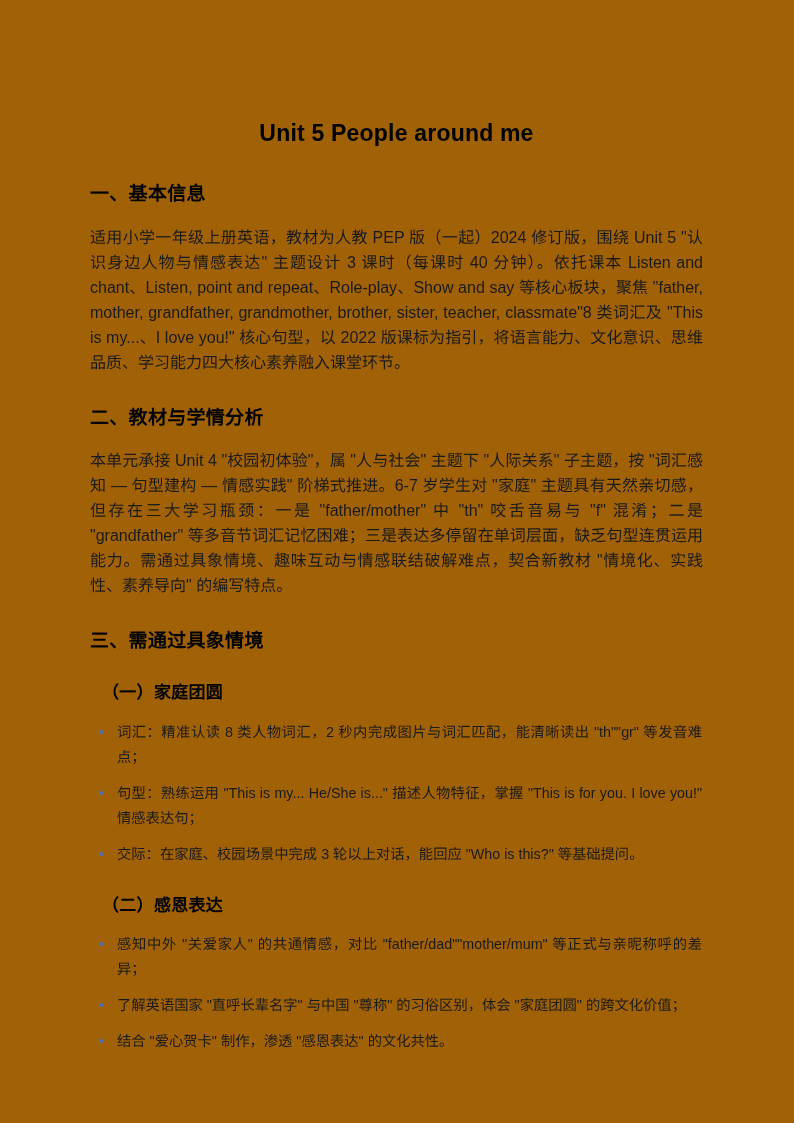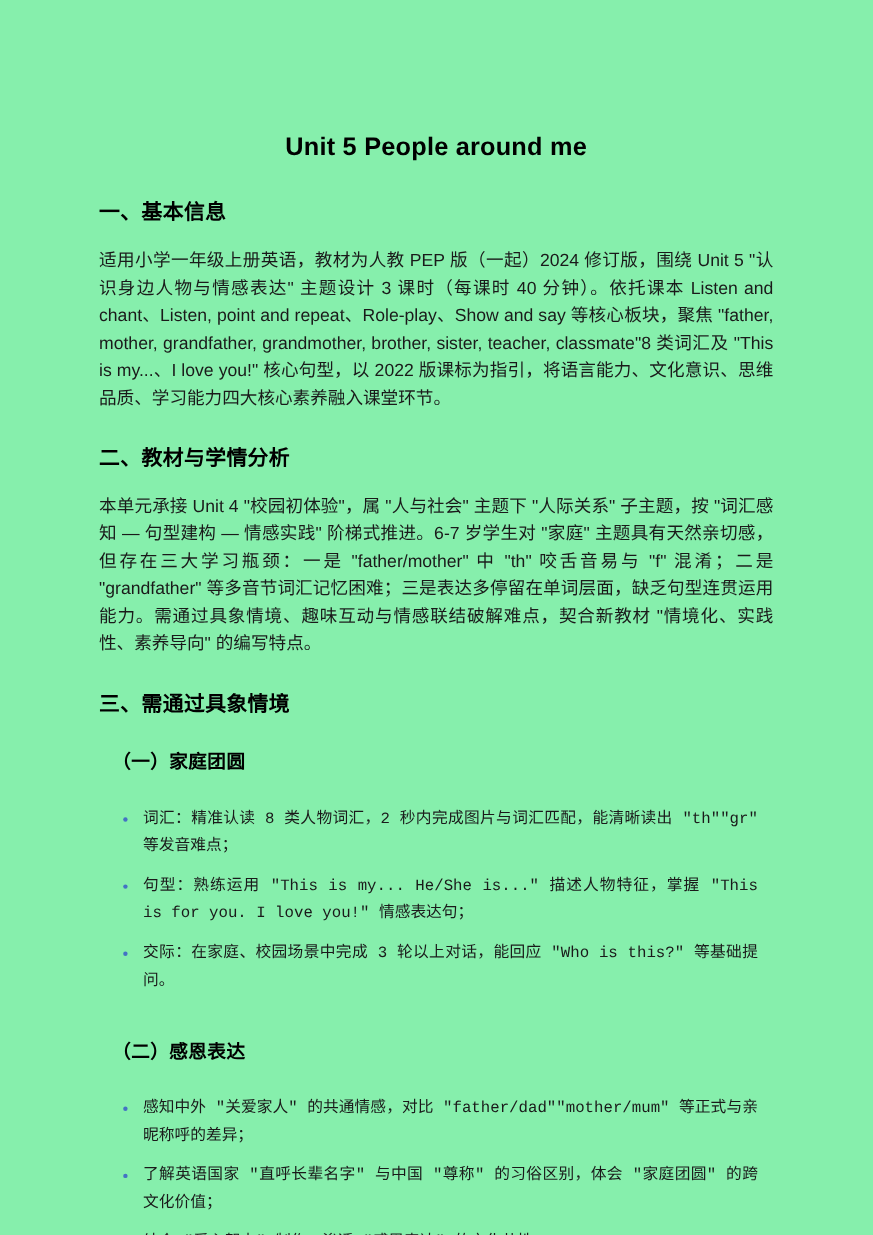--- a/index.html
+++ b/index.html
@@ -10,21 +10,21 @@
   }
   body {
     font-family: "Liberation Sans", "DejaVu Sans", sans-serif;
     -webkit-font-smoothing: antialiased;
   }
   .page {
     position: relative;
     width: 794px;
     height: 1123px;
     margin: 0 auto;
-    background: #86efac;
+    background: #a16207;
     overflow: hidden;
     box-sizing: border-box;
     padding-left: 24px;
   }
   .content {
     position: absolute;
     left: 90px;
     top: 0;
     width: 613px;
   }
@@ -76,24 +76,23 @@
     line-height: 25px;
     color: #1a1a1a;
     text-align: justify;
     text-justify: inter-ideograph;
     word-break: break-word;
   }
   .para-spacer { height: 17px; }
 
   
   .bullets {
-    margin: 14px;
+    margin: 1px;
     padding: 0;
     list-style: none;
-    font-family: Liberation Mono, monospace;
   }
   .bullets-spacer { height: 14px; }
   .bullet-item {
     position: relative;
     padding-left: 26px;
     margin-bottom: 11px;
     font-size: 14.3px;
     line-height: 25px;
     color: #1a1a1a;
     text-align: justify;

